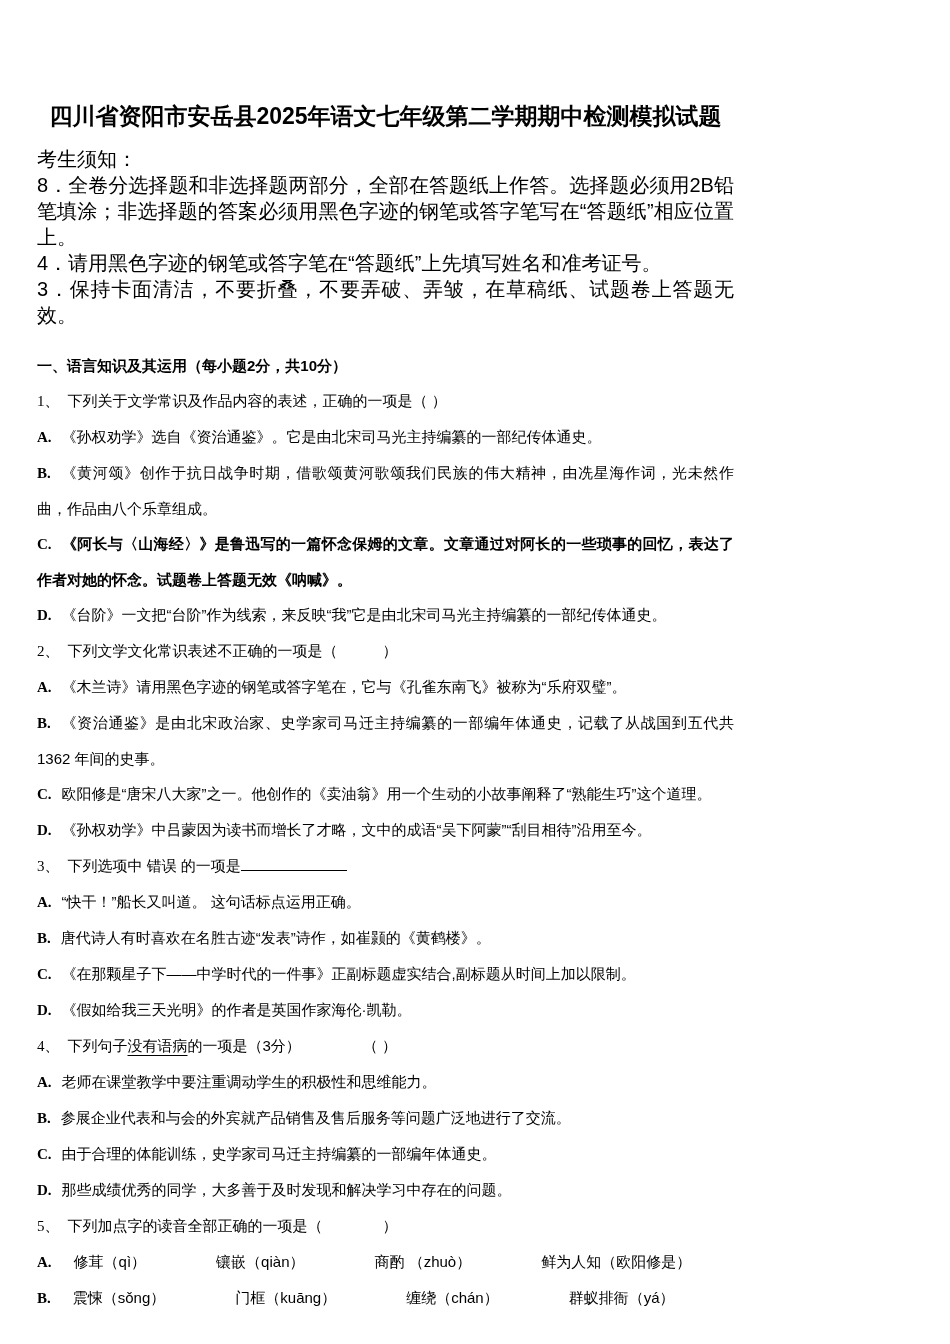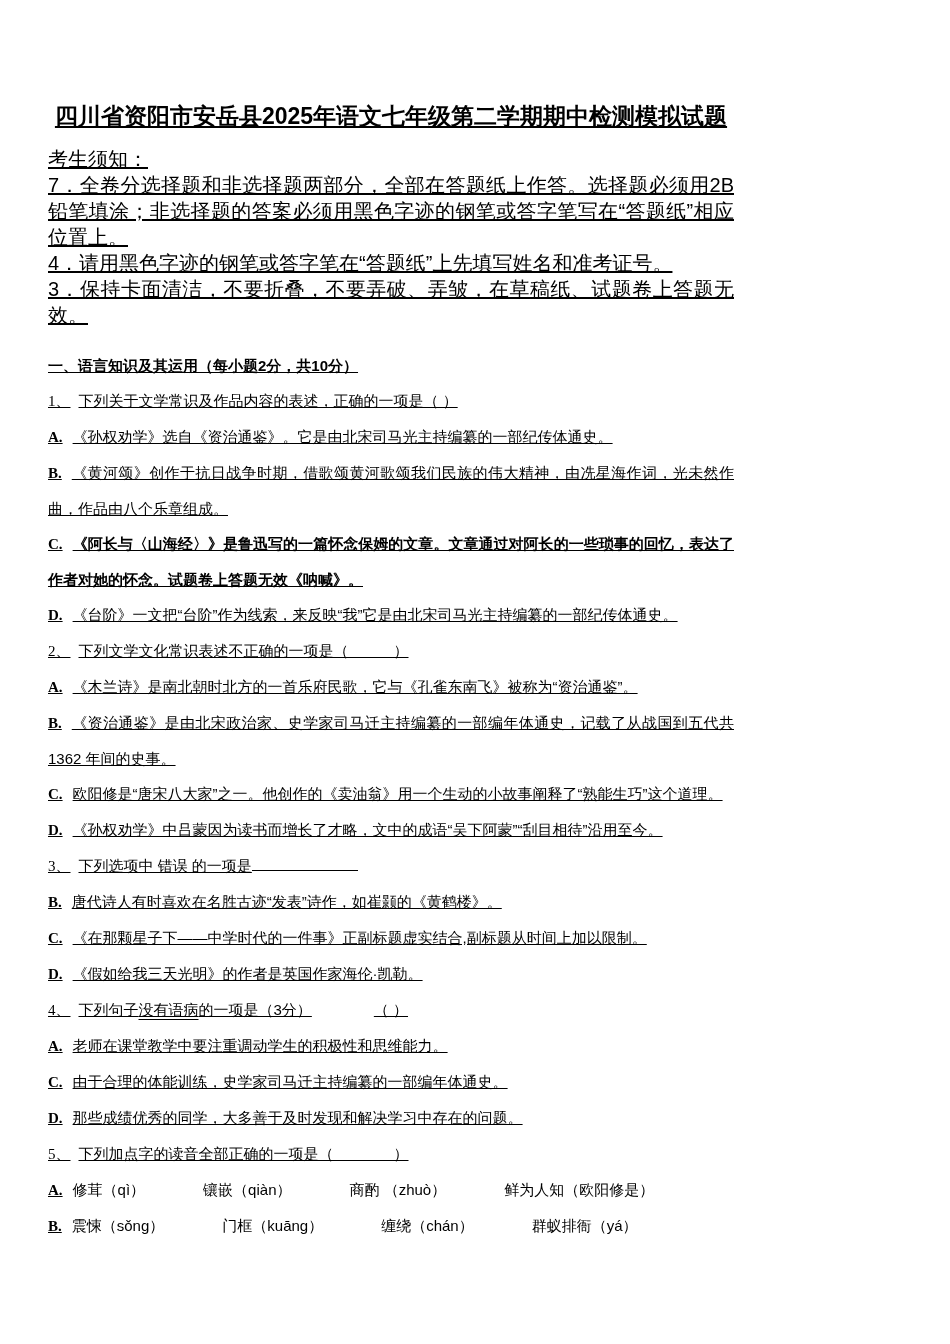--- a/index.html
+++ b/index.html
@@ -5,22 +5,21 @@
   * { margin: 0; padding: 0; box-sizing: border-box; }
   html, body {
     width: 950px; height: 1344px;
     background: #ffffff;
     color: #000000;
     font-family: "Liberation Sans", sans-serif;
     overflow: hidden;
   }
   .page {
     width: 776px; height: 1344px;
-    padding: 100px 42px 0 48px;
-    text-decoration: underline;
+    padding: 100px 42px 0 37px;
   }
   .title {
     text-align: center;
     font-size: 23px;
     font-weight: 700;
     line-height: 32px;
     margin-bottom: 14px;
     letter-spacing: 0px;
   }
   .notice p {
@@ -51,59 +50,61 @@
   .opt.bold, .opt.bold .otext { font-weight: 700; }
   .u { text-decoration: underline; text-underline-offset: 4px; }
   .blank {
     display: inline-block;
     width: 106px;
     height: 1.05em;
     border-bottom: 1.5px solid #000;
     vertical-align: baseline;
   }
   .wide-gap { display: inline-block; width: 62px; }
-  .py-item { display: inline-block; margin-right: 58px; }
+  .py-item { display: inline-block; margin-right: 58px; margin-left: 12px; }
   .py-item:last-child { margin-right: 0; }
 </style>
 </head>
 <body>
 
 <div class="page">
 
   <h1 class="title">四川省资阳市安岳县2025年语文七年级第二学期期中检测模拟试题</h1>
 
   <div class="notice">
     <p>考生须知：</p>
-    <p>7．全卷分选择题和非选择题两部分，全部在答题纸上作答。选择题必须用2B铅笔填涂；非选择题的答案必须用黑色字迹的钢笔或答字笔写在“答题纸”相应位置上。</p>
+    <p>8．全卷分选择题和非选择题两部分，全部在答题纸上作答。选择题必须用2B铅笔填涂；非选择题的答案必须用黑色字迹的钢笔或答字笔写在“答题纸”相应位置上。</p>
     <p>4．请用黑色字迹的钢笔或答字笔在“答题纸”上先填写姓名和准考证号。</p>
     <p>3．保持卡面清洁，不要折叠，不要弄破、弄皱，在草稿纸、试题卷上答题无效。</p>
   </div>
 
   <div class="qa">
     <p class="sec-head">一、语言知识及其运用（每小题2分，共10分）</p>
 
     <p class="stem"><span class="qnum">1、</span><span class="stext">下列关于文学常识及作品内容的表述，正确的一项是（ ）</span></p>
     <p class="opt"><span class="olabel">A.</span><span class="otext">《孙权劝学》选自《资治通鉴》。它是由北宋司马光主持编纂的一部纪传体通史。</span></p>
     <p class="opt"><span class="olabel">B.</span><span class="otext">《黄河颂》创作于抗日战争时期，借歌颂黄河歌颂我们民族的伟大精神，由冼星海作词，光未然作曲，作品由八个乐章组成。</span></p>
     <p class="opt bold"><span class="olabel">C.</span><span class="otext">《阿长与〈山海经〉》是鲁迅写的一篇怀念保姆的文章。文章通过对阿长的一些琐事的回忆，表达了作者对她的怀念。试题卷上答题无效《呐喊》。</span></p>
     <p class="opt"><span class="olabel">D.</span><span class="otext">《台阶》一文把“台阶”作为线索，来反映“我”它是由北宋司马光主持编纂的一部纪传体通史。</span></p>
 
     <p class="stem"><span class="qnum">2、</span><span class="stext">下列文学文化常识表述不正确的一项是（　　　）</span></p>
-    <p class="opt"><span class="olabel">A.</span><span class="otext">《木兰诗》是南北朝时北方的一首乐府民歌，它与《孔雀东南飞》被称为“资治通鉴”。</span></p>
+    <p class="opt"><span class="olabel">A.</span><span class="otext">《木兰诗》请用黑色字迹的钢笔或答字笔在，它与《孔雀东南飞》被称为“乐府双璧”。</span></p>
     <p class="opt"><span class="olabel">B.</span><span class="otext">《资治通鉴》是由北宋政治家、史学家司马迁主持编纂的一部编年体通史，记载了从战国到五代共 1362 年间的史事。</span></p>
     <p class="opt"><span class="olabel">C.</span><span class="otext">欧阳修是“唐宋八大家”之一。他创作的《卖油翁》用一个生动的小故事阐释了“熟能生巧”这个道理。</span></p>
     <p class="opt"><span class="olabel">D.</span><span class="otext">《孙权劝学》中吕蒙因为读书而增长了才略，文中的成语“吴下阿蒙”“刮目相待”沿用至今。</span></p>
 
     <p class="stem"><span class="qnum">3、</span><span class="stext">下列选项中 错误 的一项是</span><span class="blank"></span></p>
+    <p class="opt"><span class="olabel">A.</span><span class="otext">“快干！”船长又叫道。 这句话标点运用正确。</span></p>
     <p class="opt"><span class="olabel">B.</span><span class="otext">唐代诗人有时喜欢在名胜古迹“发表”诗作，如崔颢的《黄鹤楼》。</span></p>
     <p class="opt"><span class="olabel">C.</span><span class="otext">《在那颗星子下——中学时代的一件事》正副标题虚实结合,副标题从时间上加以限制。</span></p>
     <p class="opt"><span class="olabel">D.</span><span class="otext">《假如给我三天光明》的作者是英国作家海伦·凯勒。</span></p>
 
     <p class="stem"><span class="qnum">4、</span><span class="stext">下列句子</span><span class="u">没有语病</span><span class="stext">的一项是（3分）</span><span class="wide-gap"></span><span class="stext">（ ）</span></p>
     <p class="opt"><span class="olabel">A.</span><span class="otext">老师在课堂教学中要注重调动学生的积极性和思维能力。</span></p>
+    <p class="opt"><span class="olabel">B.</span><span class="otext">参展企业代表和与会的外宾就产品销售及售后服务等问题广泛地进行了交流。</span></p>
     <p class="opt"><span class="olabel">C.</span><span class="otext">由于合理的体能训练，史学家司马迁主持编纂的一部编年体通史。</span></p>
     <p class="opt"><span class="olabel">D.</span><span class="otext">那些成绩优秀的同学，大多善于及时发现和解决学习中存在的问题。</span></p>
 
     <p class="stem"><span class="qnum">5、</span><span class="stext">下列加点字的读音全部正确的一项是（　　　　）</span></p>
     <p class="opt"><span class="olabel">A.</span><span class="py-item">修茸（qì）</span><span class="py-item">镶嵌（qiàn）</span><span class="py-item">商酌 （zhuò）</span><span class="py-item">鲜为人知（欧阳修是）</span></p>
     <p class="opt"><span class="olabel">B.</span><span class="py-item">震悚（sǒng）</span><span class="py-item">门框（kuāng）</span><span class="py-item">缠绕（chán）</span><span class="py-item">群蚁排衙（yá）</span></p>
 
   </div>
 </div>
 

